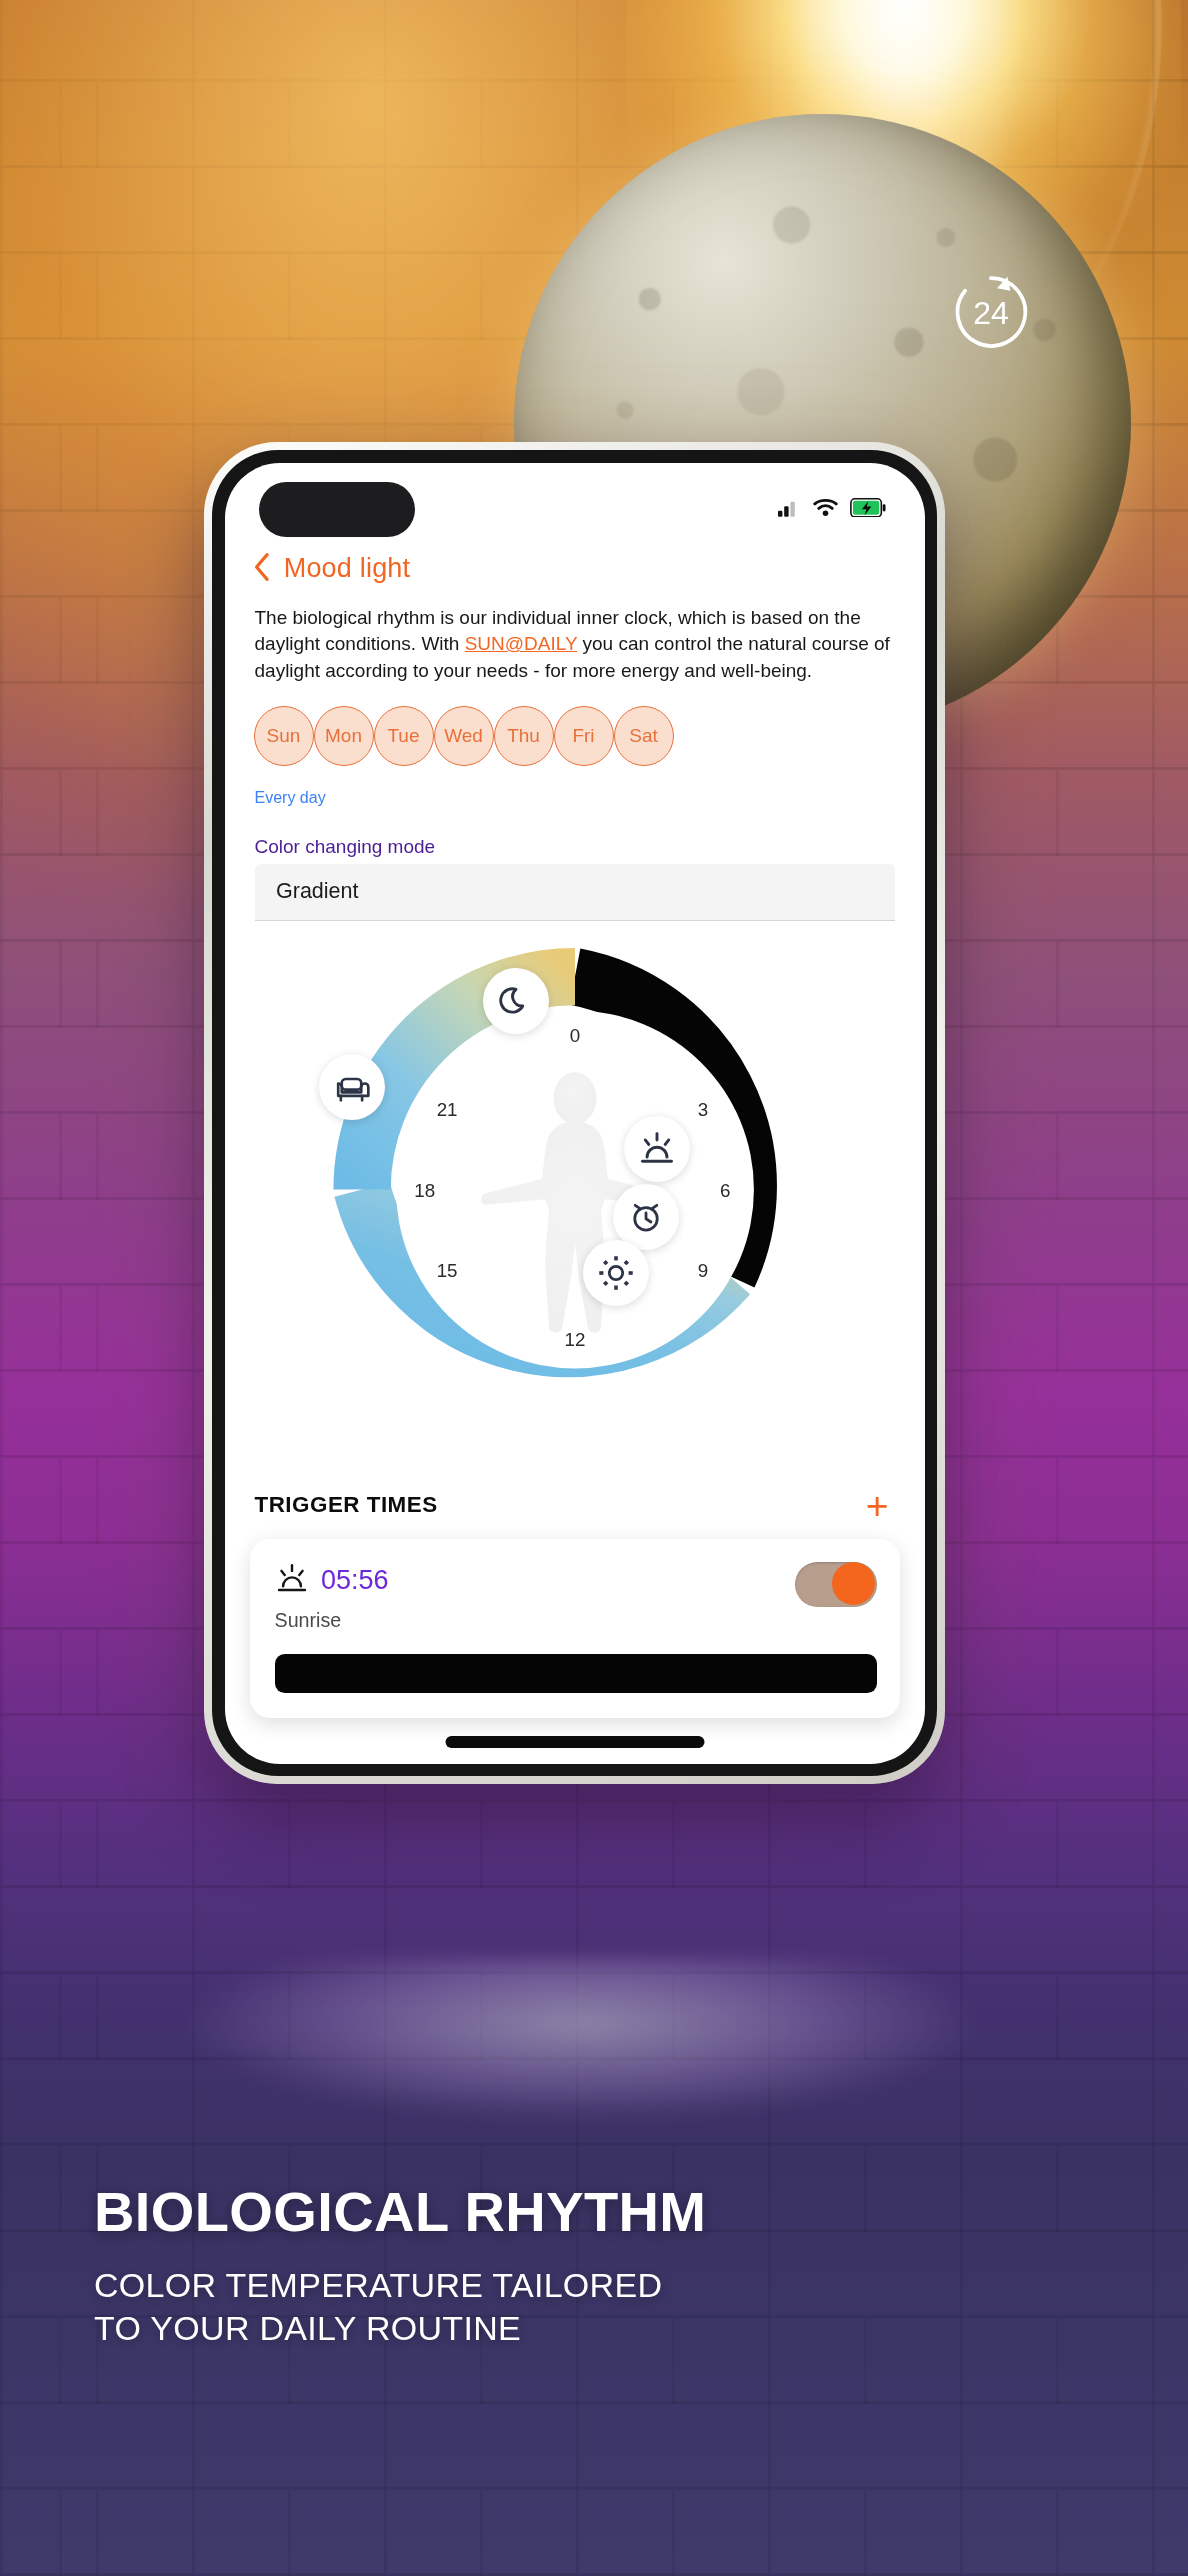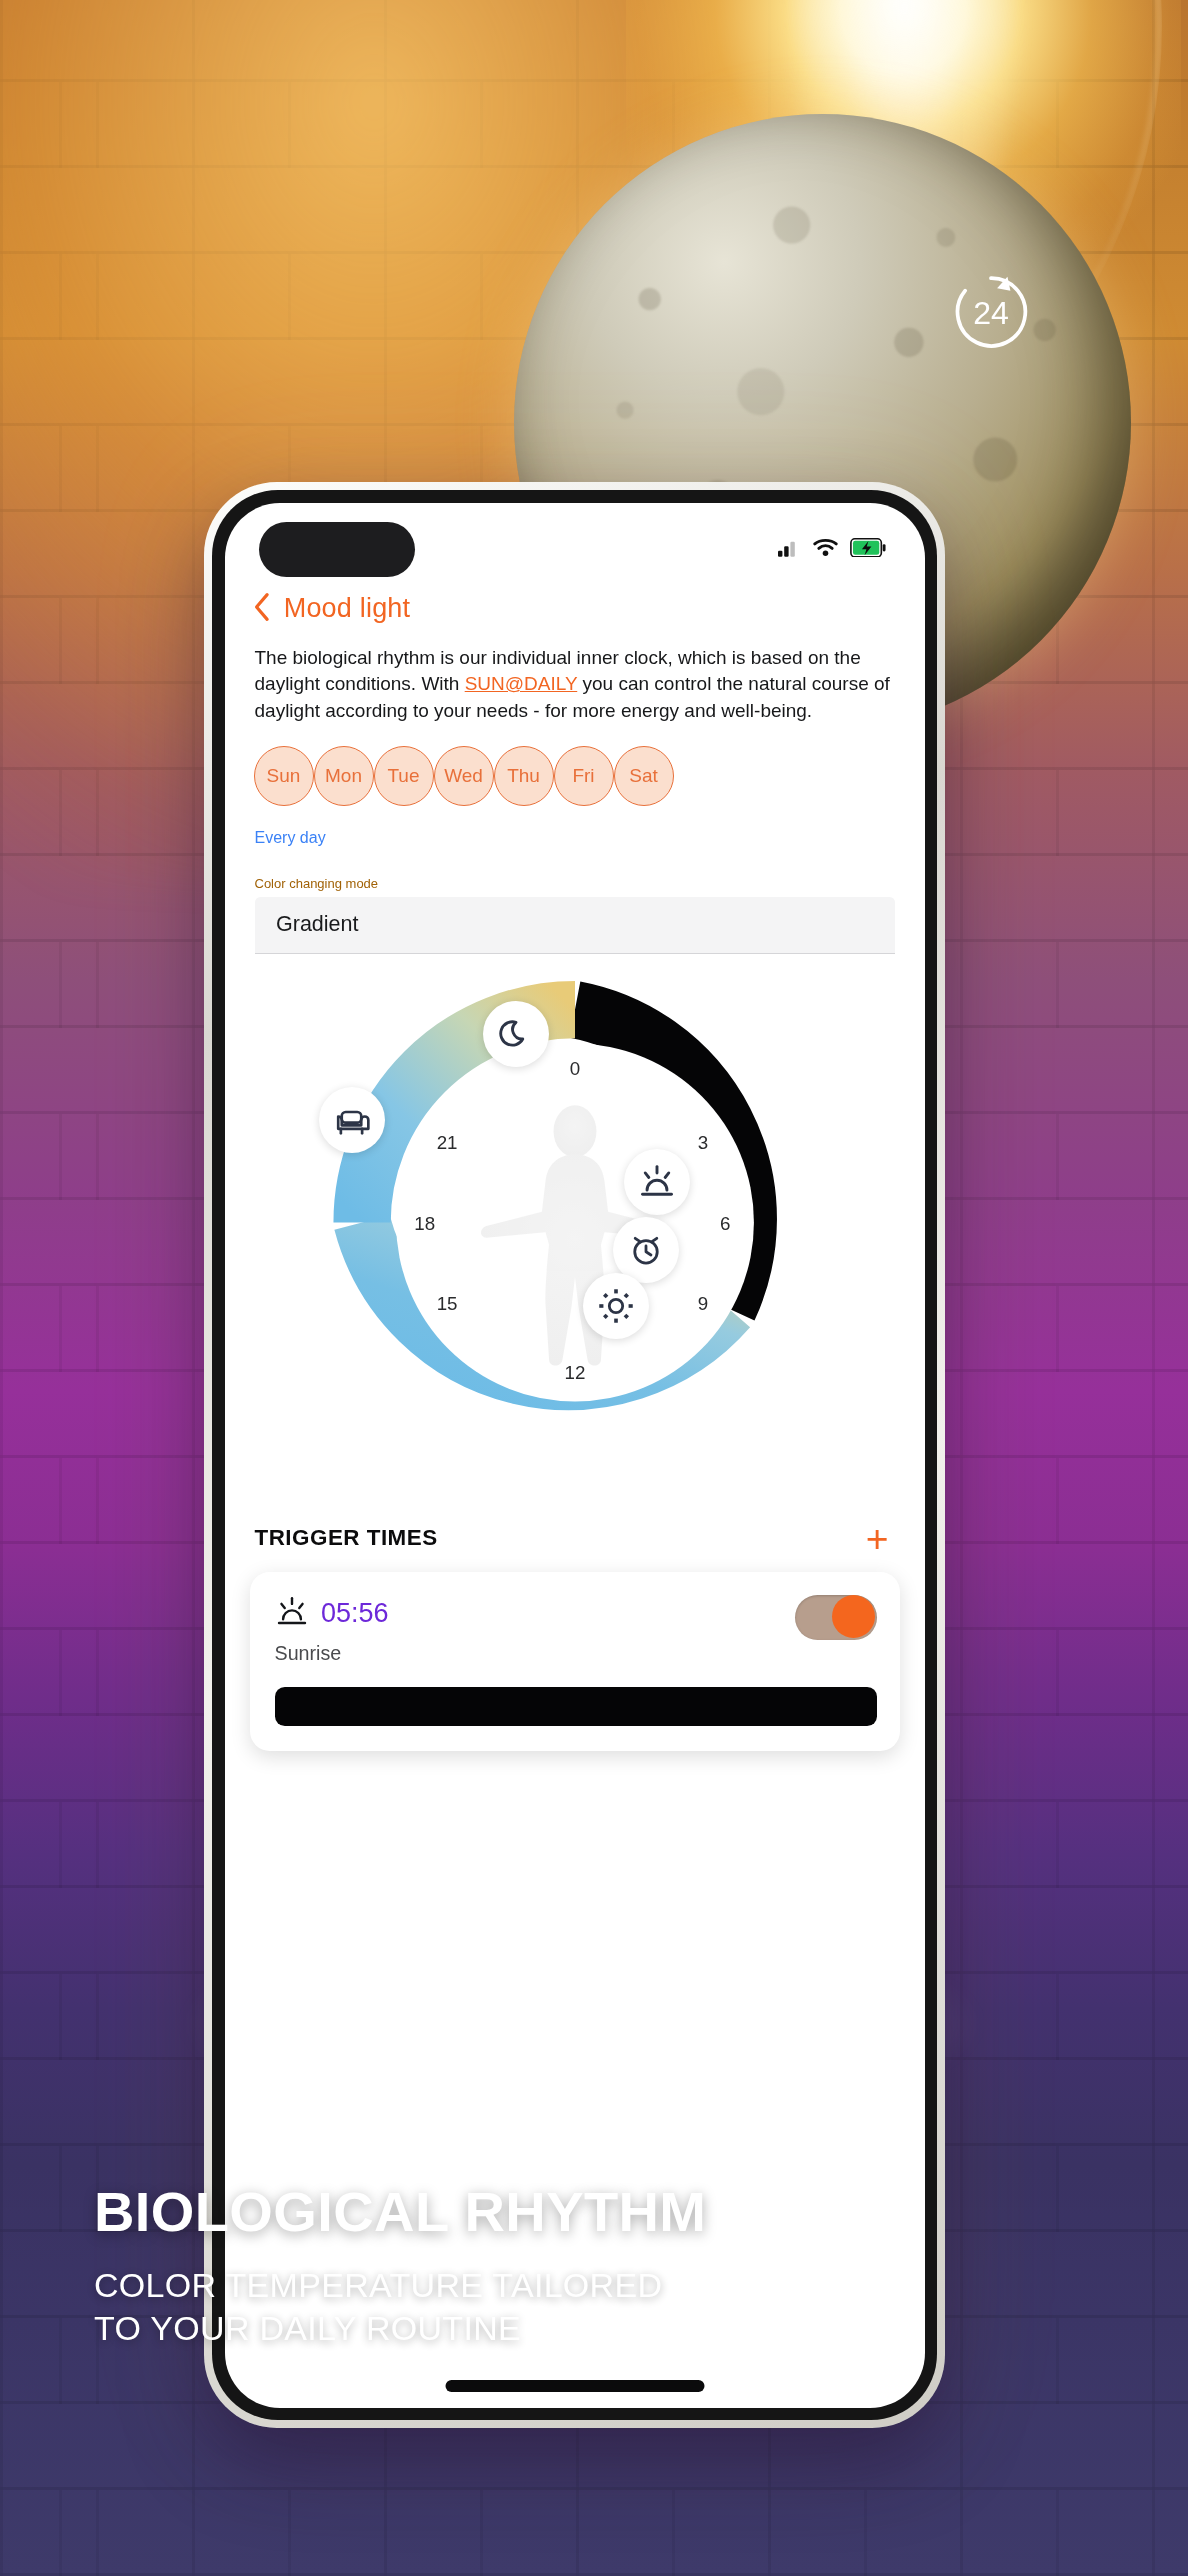--- a/index.html
+++ b/index.html
@@ -103,22 +103,22 @@
 
   
   #badge24 {
     position: absolute; left: 950px; top: 271px;
     width: 82px; height: 82px;
   }
   #badge24 svg { display:block; }
 
   
   #phone {
-    position: absolute; left: 204px; top: 482px;
-    width: 741px; height: 1946px;
+    position: absolute; left: 204px; top: 442px;
+    width: 741px; height: 1342px;
     border-radius: 73px;
     background: linear-gradient(160deg, #fdfdfb 0%, #d9d7d1 25%, #f2f1ec 55%, #cfcdc6 100%);
     padding: 8px;
     box-shadow: 0 36px 81px rgba(20,0,40,.45), 0 0 125px rgba(255,210,150,.12);
   }
   #phone-inner {
     width: 100%; height: 100%;
     border-radius: 66px;
     background: #151515;
     padding: 12.5px;
@@ -175,21 +175,21 @@
     background: #FBDFCE;
     color: #E8703A; font-size: 19px;
     display: flex; align-items: center; justify-content: center;
   }
 
   .everyday {
     margin: 23px 0 2px 30px; font-size: 16px; color: #3b82f6;
   }
 
   .field-label {
-    margin: 29px 0 5.4px 30px; font-size: 13px; color: #a16207;
+    margin: 29px 0 5.4px 30px; font-size: 19px; color: #4c1d95;
   }
   .select-box {
     margin: 0 30px; height: 57px;
     background: #F4F4F5;
     border-bottom: 1.3px solid #d5d5d8;
     border-radius: 5.4px 5.4px 0 0;
     display: flex; align-items: center;
     padding-left: 21.5px;
     font-size: 21.5px; color: #1a1b1d;
   }

